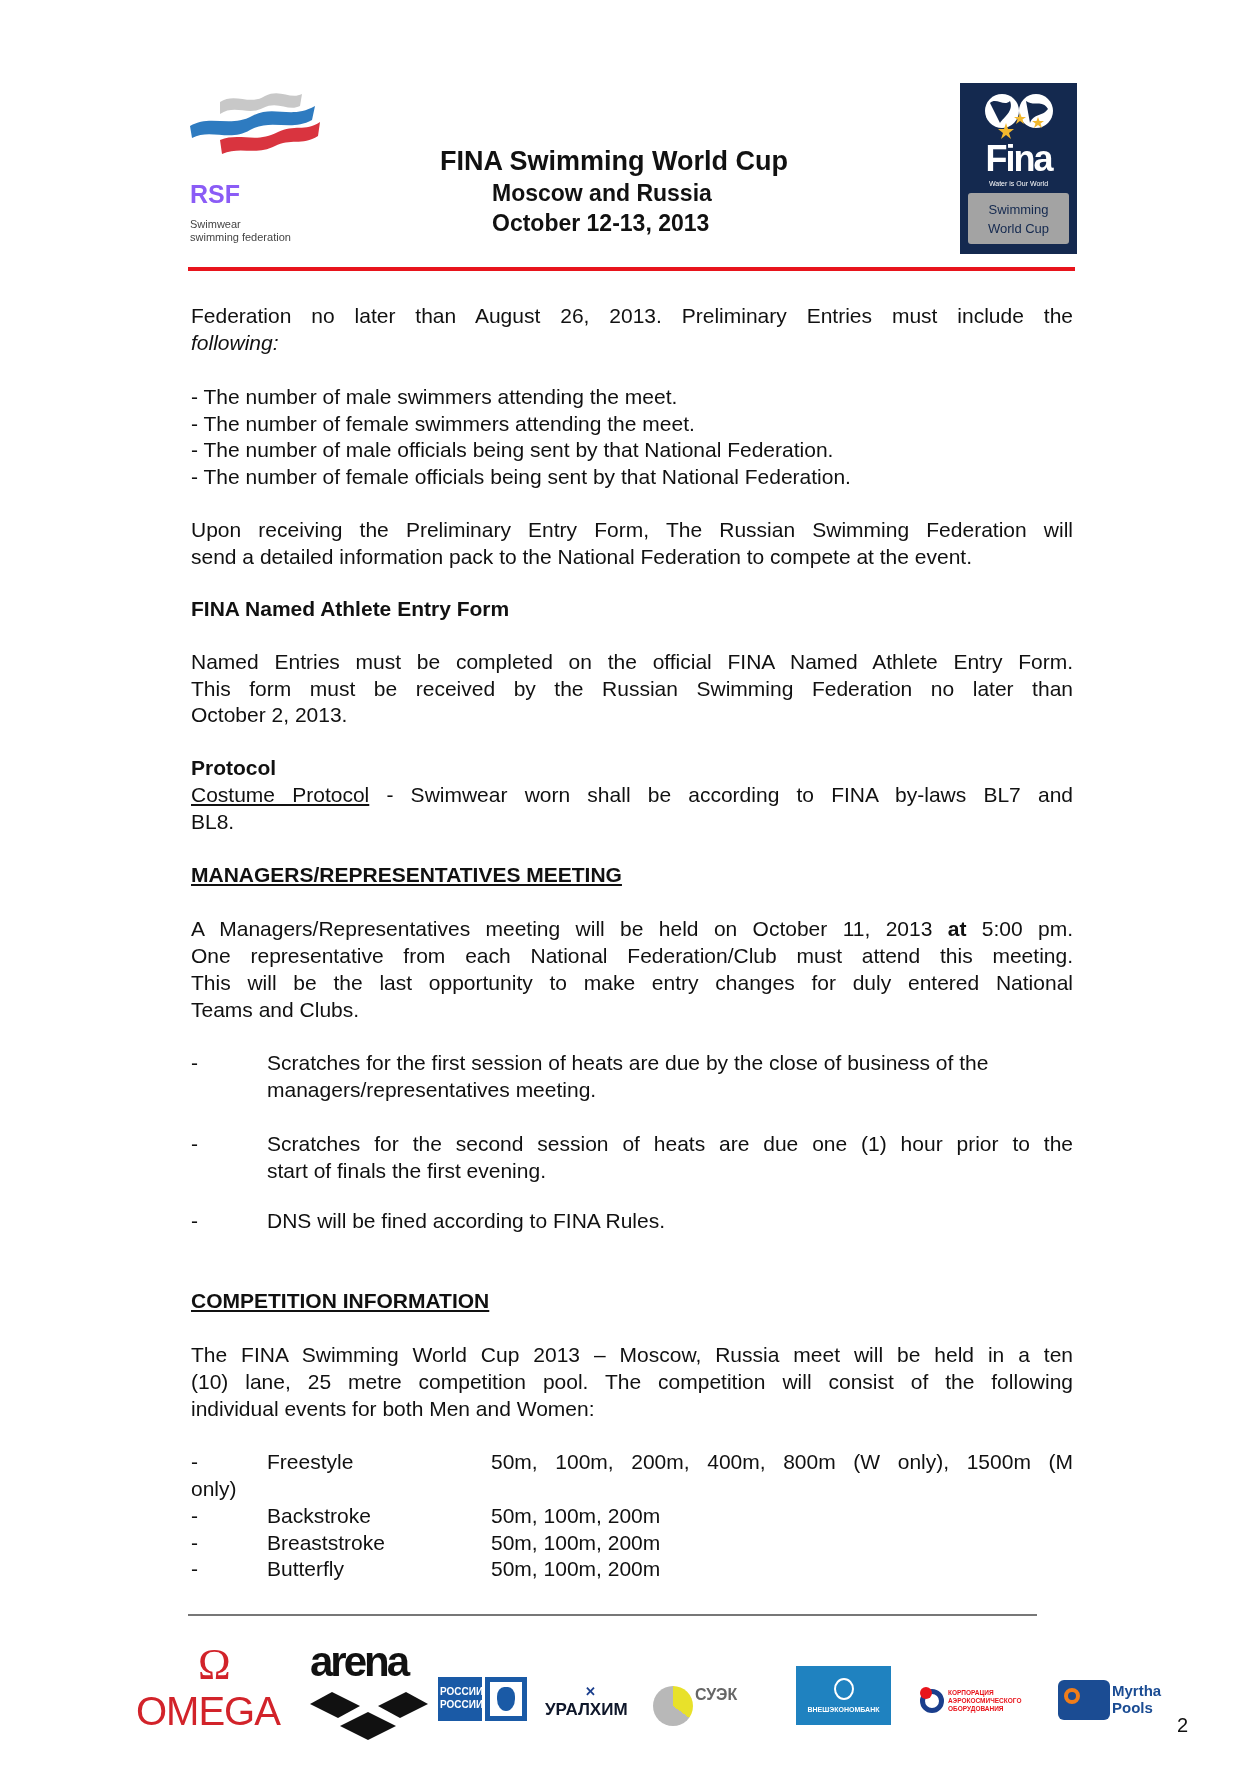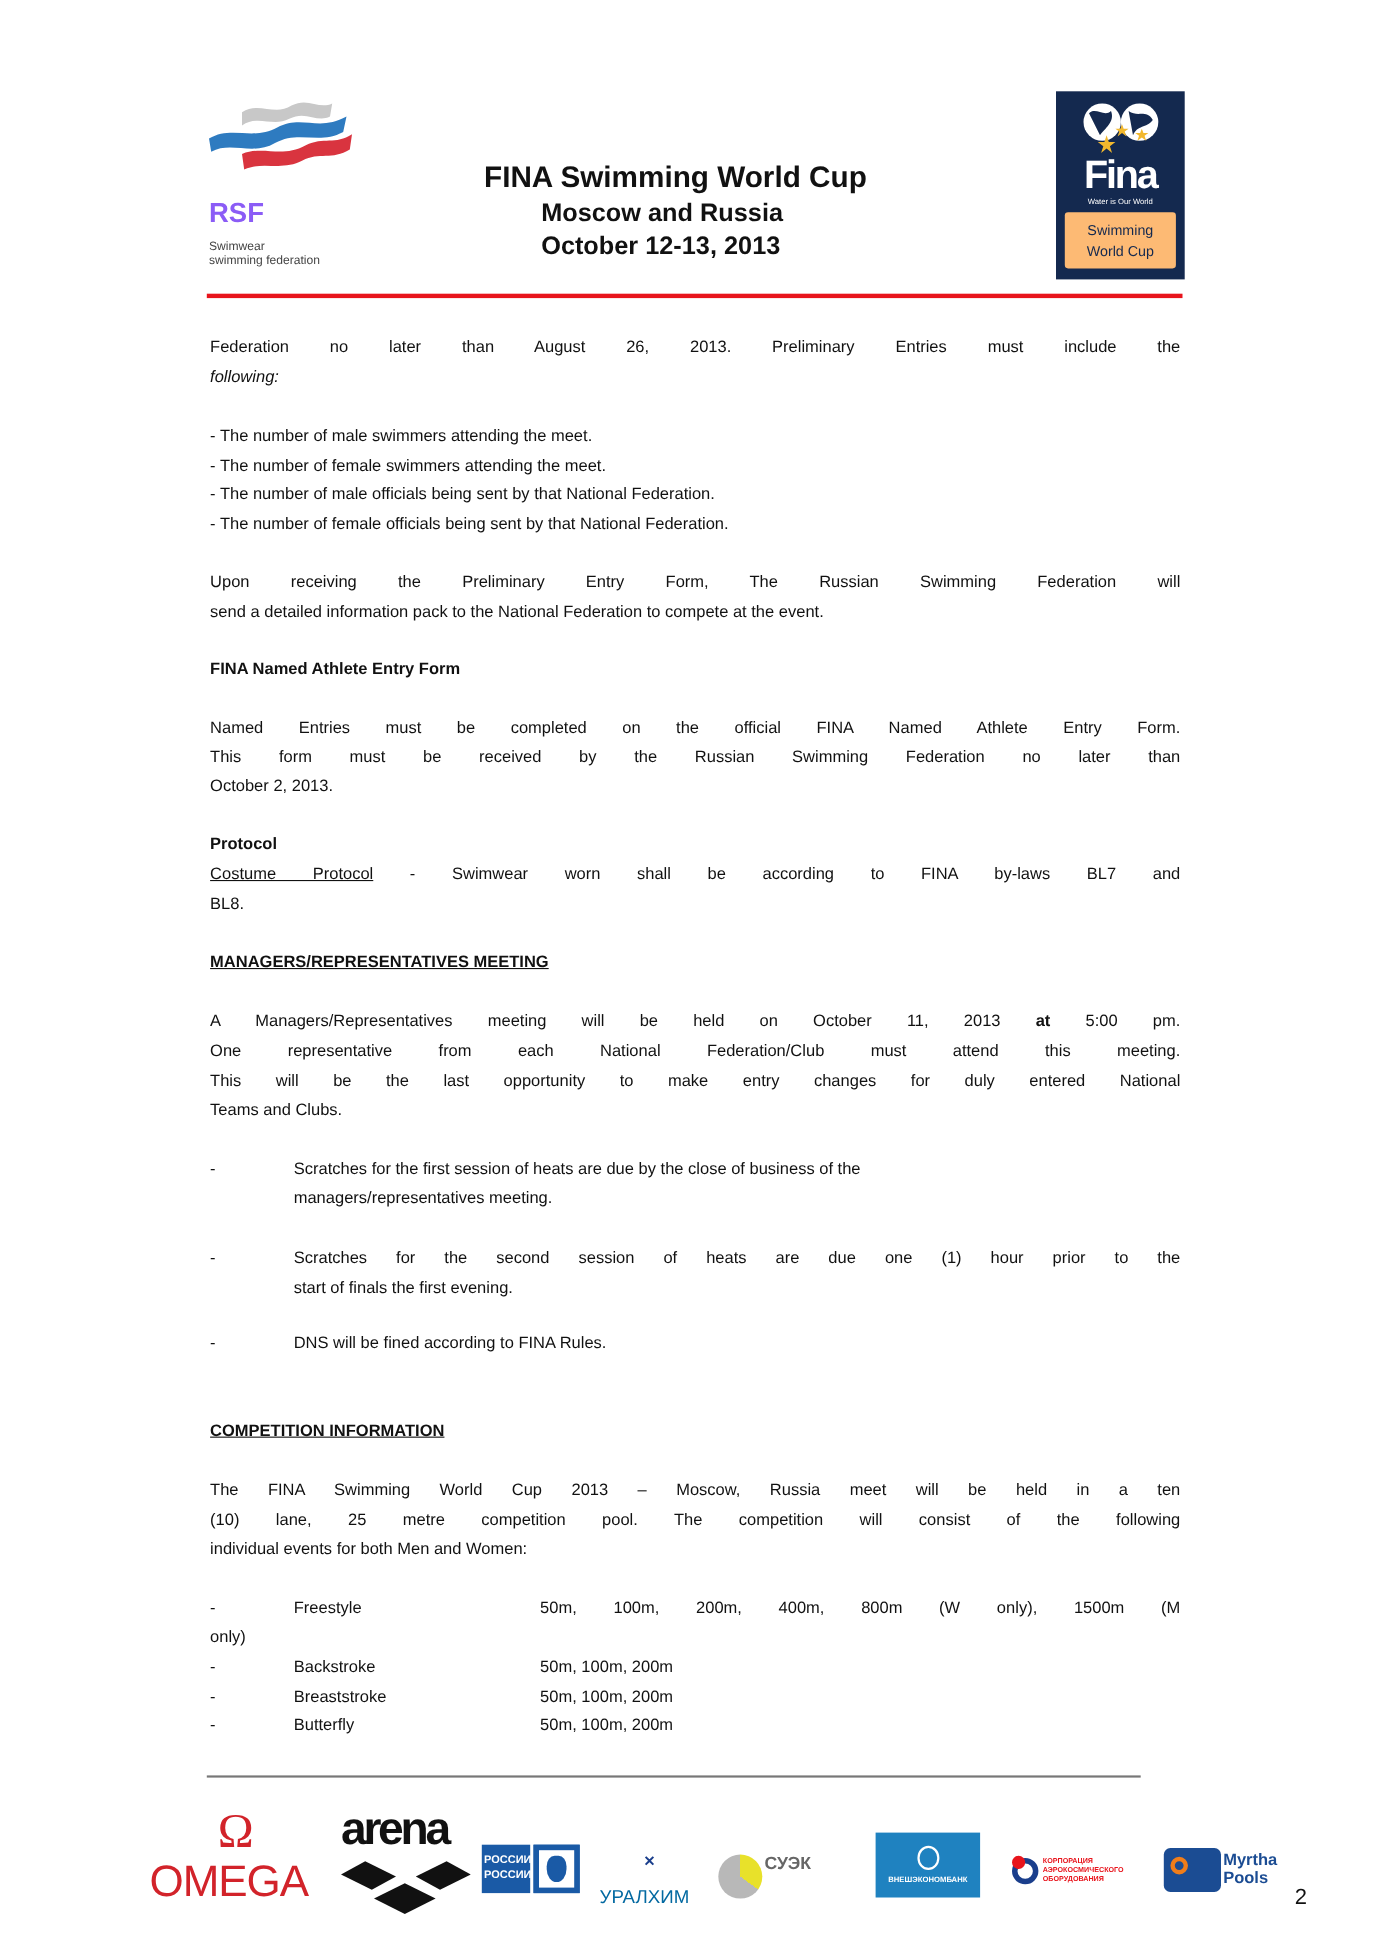--- a/index.html
+++ b/index.html
@@ -1,27 +1,27 @@
 <!DOCTYPE html>
 <html><head>
 <meta charset="utf-8">
 <style>
   html,body{margin:0;padding:0;background:#fff;}
   body{width:1255px;height:1774px;position:relative;overflow:hidden;font-family:"Liberation Sans",sans-serif;color:#111;}
   .abs{position:absolute;}
-  .txt{font-size:15px;line-height:27px;white-space:nowrap;}
+  .txt{font-size:21px;line-height:27px;white-space:nowrap;}
   .just{width:882px;text-align:justify;text-align-last:justify;white-space:normal;}
   .b{font-weight:bold;}
   .u{text-decoration:underline;}
   .hdr-title{font-weight:bold;font-size:27px;}
   .hdr-sub{font-weight:bold;font-size:23px;}
   .red-rule{left:188px;top:267px;width:887px;height:4px;background:#e8141c;}
   .foot-rule{left:188px;top:1614px;width:849px;height:2px;background:#777;}
   .fina-box{left:960px;top:83px;width:117px;height:171px;background:#14294f;border-radius:0;}
-  .fina-inner{position:absolute;left:8px;top:110px;width:101px;height:51px;background:#fdba74;border-radius:3px;color:#14294f;font-size:13px;text-align:center;line-height:19px;padding-top:7px;box-sizing:border-box;}
+  .fina-inner{position:absolute;left:8px;top:110px;width:101px;height:51px;background:#a3a3a3;border-radius:3px;color:#14294f;font-size:13px;text-align:center;line-height:19px;padding-top:7px;box-sizing:border-box;}
   .fina-word{position:absolute;left:0;width:117px;top:55px;text-align:center;color:#fff;font-weight:bold;font-size:36px;letter-spacing:-2px;font-family:"Liberation Sans",sans-serif;}
   .fina-tag{position:absolute;left:0;width:117px;top:97px;text-align:center;color:#fff;font-size:7px;}
   .logo-txt{font-weight:bold;}
 </style>
 </head>
 <body>
 
 <div class="abs" style="left:190px;top:88px;width:150px;height:160px;">
   <svg width="150" height="70" viewBox="0 0 150 70" style="position:absolute;left:0;top:0;">
     <path d="M30 14 C45 4,60 18,75 8 C90 0,100 12,112 6 L110 18 C98 24,88 12,73 20 C58 28,45 16,30 26 Z" fill="#c8c8c8"></path>
@@ -142,21 +142,21 @@
 <div class="abs" style="left:438px;top:1677px;width:89px;height:44px;display:flex;">
   <div style="width:44px;height:44px;background:#1a5aa6;color:#fff;font-size:10px;font-weight:bold;line-height:13px;padding:8px 2px;box-sizing:border-box;">РОССИИ РОССИИ</div>
   <div style="width:42px;height:44px;margin-left:3px;background:#1a5aa6;border:2px solid #1a5aa6;box-sizing:border-box;position:relative;">
     <div style="position:absolute;left:3px;top:3px;right:3px;bottom:3px;background:#fff;"></div>
     <div style="position:absolute;left:10px;top:8px;width:18px;height:24px;background:#1a5aa6;border-radius:40% 40% 50% 50%;"></div>
   </div>
 </div>
 
 <div class="abs" style="left:545px;top:1684px;width:95px;height:40px;">
   <div style="position:absolute;left:40px;top:0;width:10px;height:12px;color:#1a3e8c;font-size:13px;font-weight:bold;">✕</div>
-  <div style="position:absolute;left:0;top:16px;font-size:17px;font-weight:normal;color:#0369a1;margin-top:15px;">УРАЛХИМ</div>
+  <div style="position:absolute;left:0;top:16px;font-size:17px;font-weight:bold;color:#0f172a;">УРАЛХИМ</div>
 </div>
 
 <div class="abs" style="left:653px;top:1684px;width:105px;height:46px;">
   <div style="position:absolute;left:0;top:2px;width:40px;height:40px;border-radius:50%;background:conic-gradient(#e8e12a 0 35%,#b8b8b8 35% 100%);"></div>
   <div style="position:absolute;left:42px;top:2px;font-size:16px;font-weight:bold;color:#666;">СУЭК</div>
 </div>
 
 <div class="abs" style="left:796px;top:1666px;width:95px;height:59px;background:#1f82c0;">
   <div style="position:absolute;left:38px;top:12px;width:16px;height:18px;border:2px solid #fff;border-radius:50%;"></div>
   <div style="position:absolute;left:0;width:95px;top:40px;text-align:center;font-size:7px;font-weight:bold;color:#fff;">ВНЕШЭКОНОМБАНК</div>

